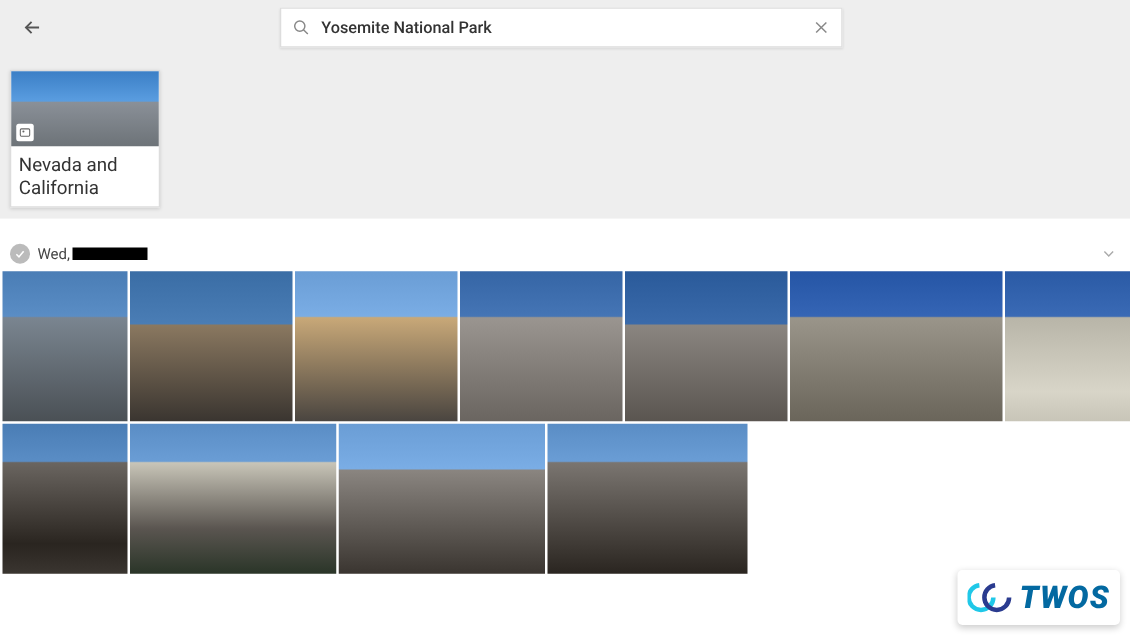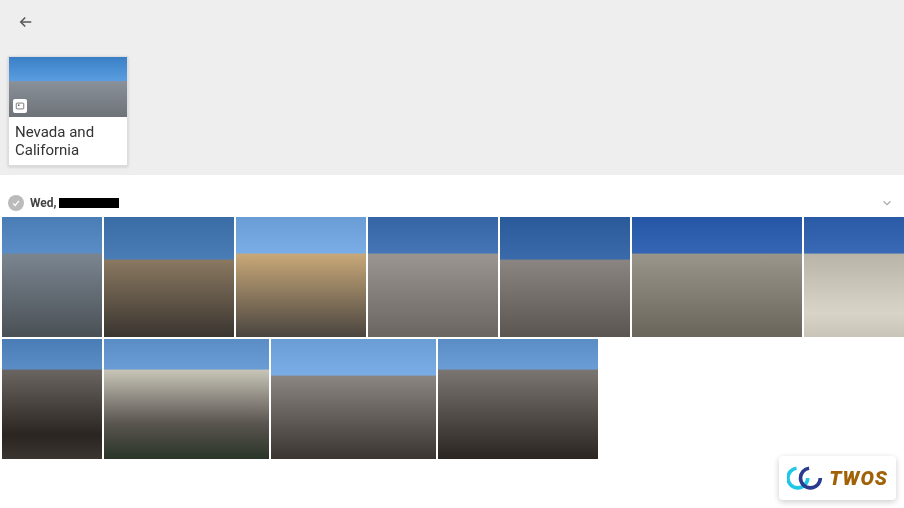--- a/index.html
+++ b/index.html
@@ -101,21 +101,20 @@
     background: #fff;
     position: relative;
   }
   .date-header {
     display: flex;
     align-items: center;
     padding: 20px 8px 6px 8px;
     font-size: 12px;
     color: #444;
     position: relative;
-    font-weight: bold;
   }
   .check-circle {
     width: 16px;
     height: 16px;
     border-radius: 50%;
     background: #bbb;
     display: flex;
     align-items: center;
     justify-content: center;
     margin-right: 6px;
@@ -174,38 +173,53 @@
     box-shadow: 0 2px 6px rgba(0,0,0,0.2);
   }
   .wm-logo {
     width: 36px;
     height: 36px;
     display: flex;
     align-items: center;
     justify-content: center;
   }
   .wm-text {
-    font-size: 20px;
+    font-size: 25px;
     font-weight: 900;
     font-style: italic;
-    color: #a16207;
+    color: #0369a1;
     letter-spacing: 1px;
   }
   svg { display: block; }
 </style>
 </head>
 <body>
 
 <div class="top-region">
   <div class="header-row">
     <div class="back-btn">
       <svg width="18" height="18" viewBox="0 0 24 24" fill="none" stroke="currentColor" stroke-width="2">
         <path d="M19 12H5"></path>
           <path d="M11 18l-6-6 6-6"></path>
       </svg>
+    </div>
+    <div class="search-bar">
+      <div class="search-icon">
+        <svg width="14" height="14" viewBox="0 0 24 24" fill="none" stroke="currentColor" stroke-width="2">
+          <circle cx="10" cy="10" r="7"></circle>
+            <line x1="21" y1="21" x2="15" y2="15"></line>
+        </svg>
+      </div>
+      <div class="search-text">Yosemite National Park</div>
+      <div class="clear-icon">
+        <svg width="14" height="14" viewBox="0 0 24 24" fill="none" stroke="currentColor" stroke-width="2">
+          <line x1="5" y1="5" x2="19" y2="19"></line>
+            <line x1="19" y1="5" x2="5" y2="19"></line>
+        </svg>
+      </div>
     </div>
   </div>
 
   <div class="album-card">
     <div class="album-thumb">
       <div class="album-badge">
         <svg width="10" height="10" viewBox="0 0 24 24" fill="#666">
           <rect x="3" y="5" width="18" height="14" rx="2" fill="none" stroke="#666" stroke-width="2"></rect>
           <circle cx="9" cy="10" r="2" fill="#666"></circle>
         </svg>

